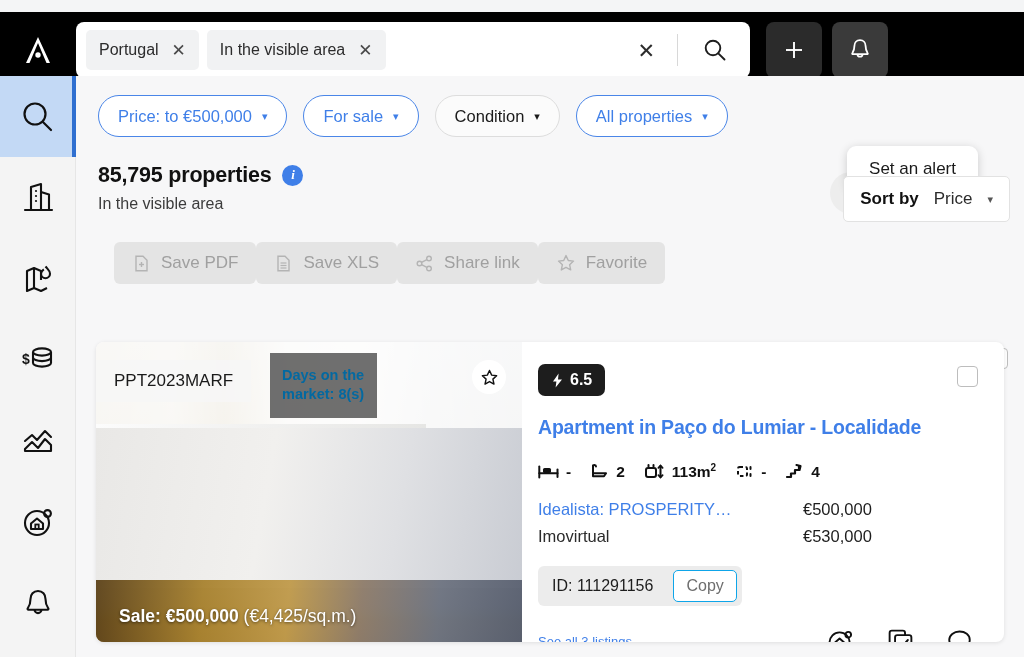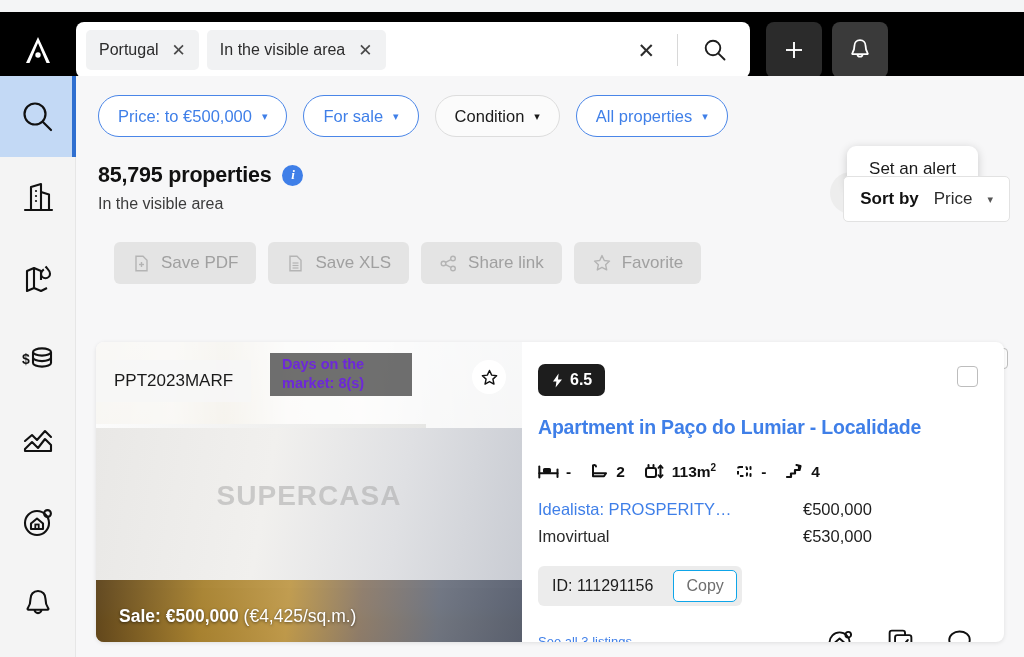--- a/index.html
+++ b/index.html
@@ -101,21 +101,21 @@
   .sortbox {
     position: absolute; right: 14px; top: 100px; height: 46px; background: #ffffff;
     border: 1px solid #e2e2e2; border-radius: 5px; display: flex; align-items: center;
     gap: 15px; padding: 0 16px; cursor: pointer;
   }
   .sort-label { font-size: 17px; font-weight: bold; color: #111111; }
   .sort-val { font-size: 17px; color: #2b2b2b; }
   .sort-caret { font-size: 11px; color: #555; }
 
   
-  .actionrow { display: flex; align-items: flex-start; gap: 12px; padding: 29px 0 0 38px; }
+  .actionrow { display: flex; align-items: flex-start; gap: 0; padding: 29px 0 0 38px; }
   .abtn {
     height: 42px; background: #e4e4e4; border-radius: 6px; display: flex;
     align-items: center; gap: 10px; padding: 0 18px; color: #a0a0a0;
     font-size: 17px; cursor: pointer; white-space: nowrap;
   }
   .selectall {
     position: absolute; right: 16px; top: 272px; display: flex; align-items: center; gap: 17px;
   }
   .selectall .lbl { font-size: 17px; color: #1d1d1d; }
   .cbox { width: 21px; height: 21px; border: 1.6px solid #bdbdbd; border-radius: 4px; background:#fff; cursor:pointer; }
@@ -152,22 +152,22 @@
     position: absolute; left: 0; right: 0; top: 138px; text-align: center;
     font-size: 28px; font-weight: bold; letter-spacing: 1px;
     color: rgba(170,170,170,0.55); font-family: "Liberation Sans", sans-serif;
   }
   .ref-badge {
     position: absolute; left: 0; top: 18px; background: rgba(246,246,246,0.82);
     padding: 11px 18px; font-size: 17px; color: #1a1a1a;
   }
   .dom-badge {
     position: absolute; left: 174px; top: 11px; background: rgba(70,70,70,0.78);
-    color: #6d28d9; font-size: 14.5px; font-weight: bold; line-height: 1.33;
-    padding: 2px 12px; width: 142px;
+    color: #0369a1; font-size: 14.5px; font-weight: bold; line-height: 1.33;
+    padding: 13px 12px; width: 107px;
   }
   .fav-circle {
     position: absolute; right: 16px; top: 18px; width: 34px; height: 34px; border-radius: 50%;
     background: #ffffff; display: flex; align-items: center; justify-content: center; cursor: pointer;
   }
   .sale-bar {
     position: absolute; left: 0; bottom: 0; width: 100%; padding: 13px 0 15px 23px;
     color: #ffffff; font-size: 17.5px; text-shadow: 0 1px 3px rgba(0,0,0,0.55);
   }
   .sale-bar b { font-weight: bold; }
@@ -406,21 +406,20 @@
       <span class="cbox"></span>
     </div>
 
     <div class="card">
 
       <div class="card-photo">
         <div class="photo-bg"></div>
         <div class="photo-strip"></div>
         <div class="photo-cab"></div>
         <div class="photo-wood"></div>
-        <div class="watermark">SUPERCASA</div>
 
         <div class="ref-badge">PPT2023MARF</div>
         <div class="dom-badge">Days on the market: 8(s)</div>
         <div class="fav-circle">
           <svg width="19" height="19" viewBox="0 0 20 20">
               <path d="M10 2.6l2.3 4.9 5.2.6-3.9 3.6 1.1 5.2L10 14.3 5.3 16.9l1.1-5.2L2.5 8.1l5.2-.6z" fill="none" stroke="#111" stroke-width="1.5" stroke-linejoin="round"></path>
             </svg>
         </div>
 
         <div class="sale-bar">

